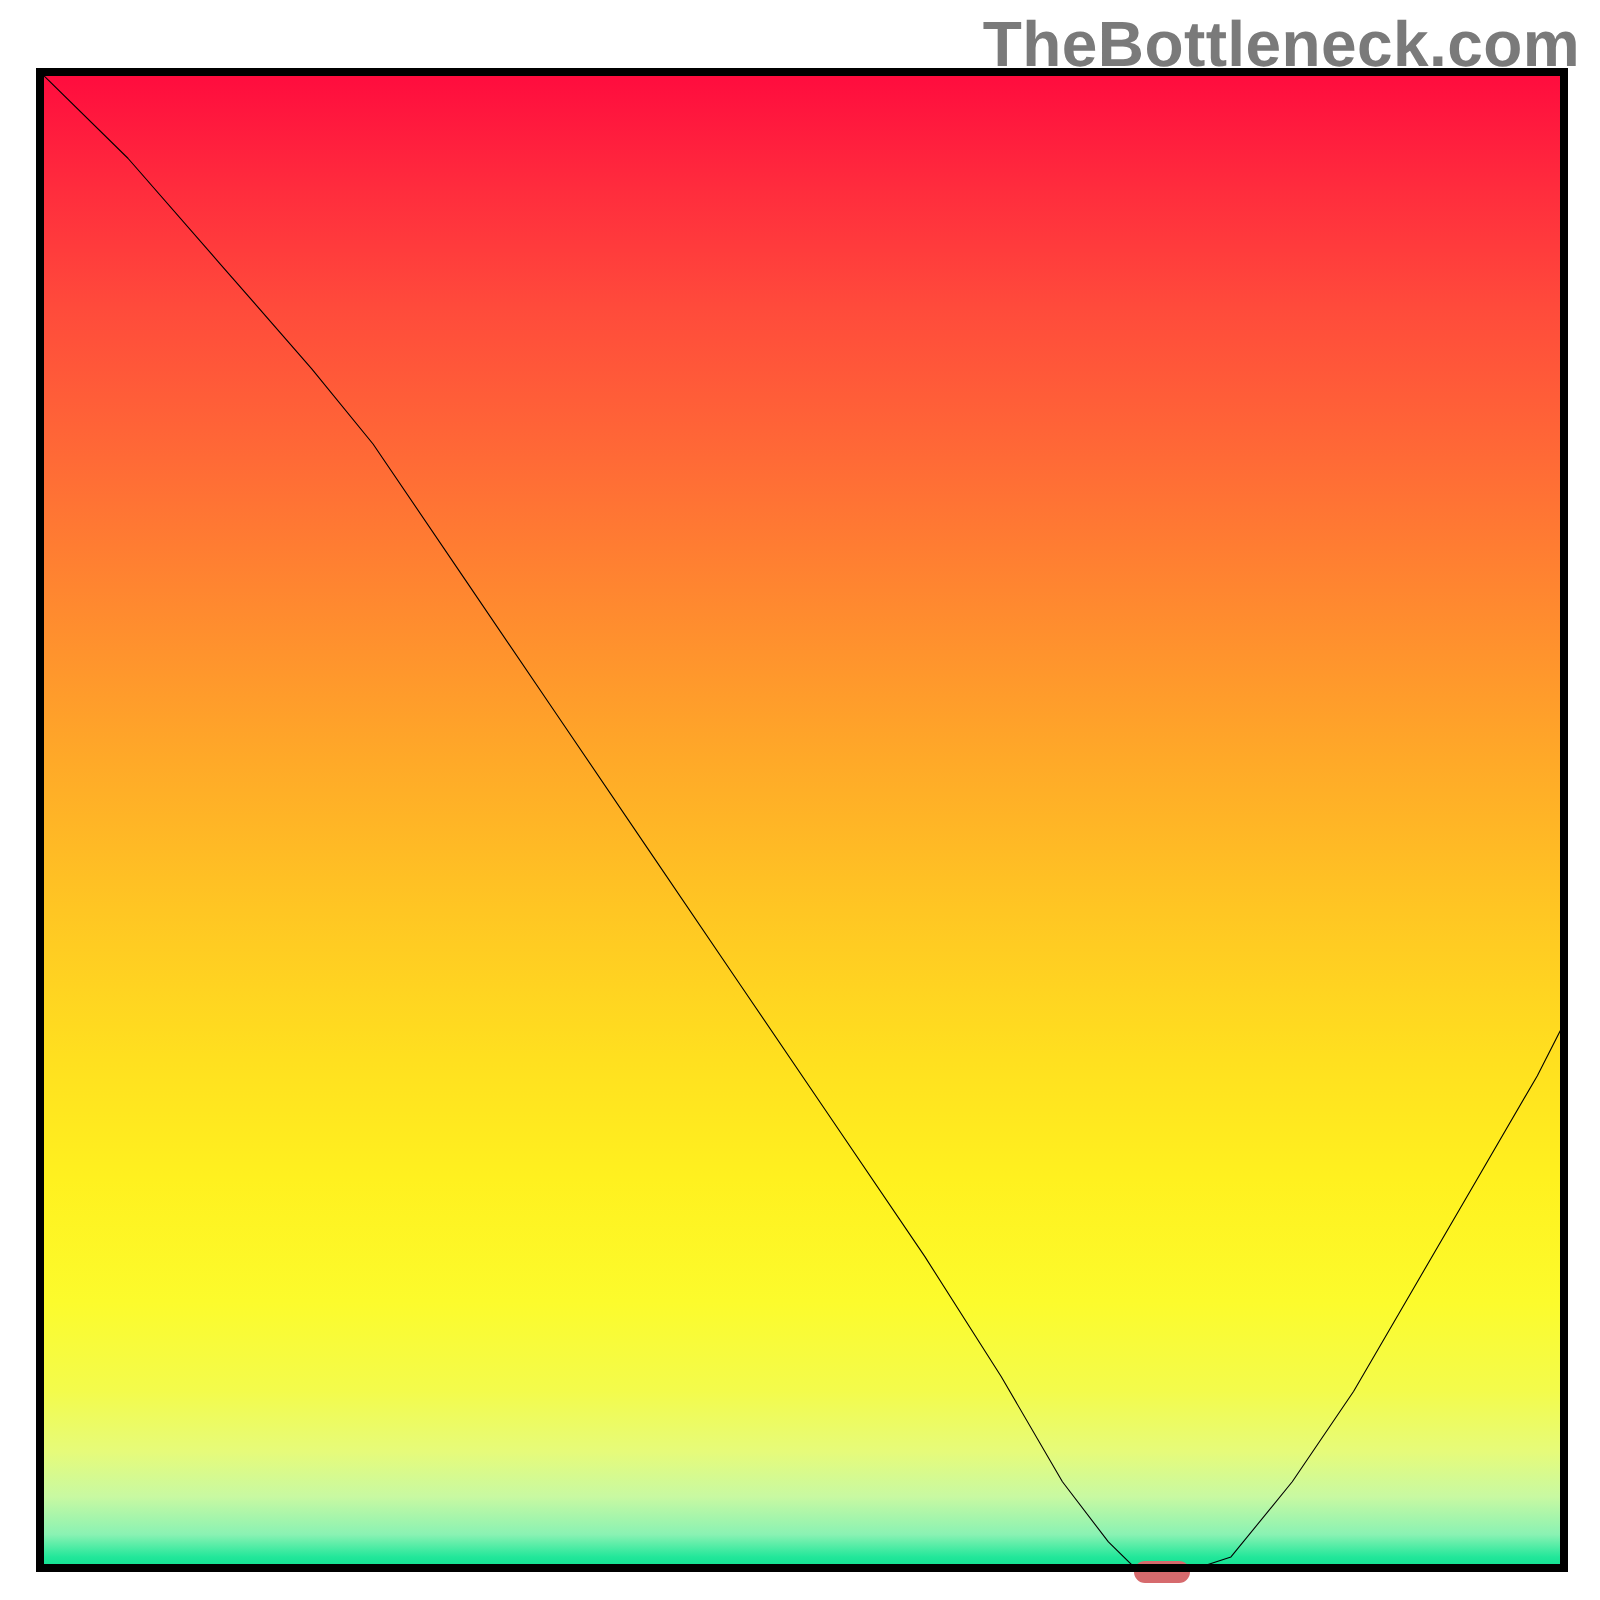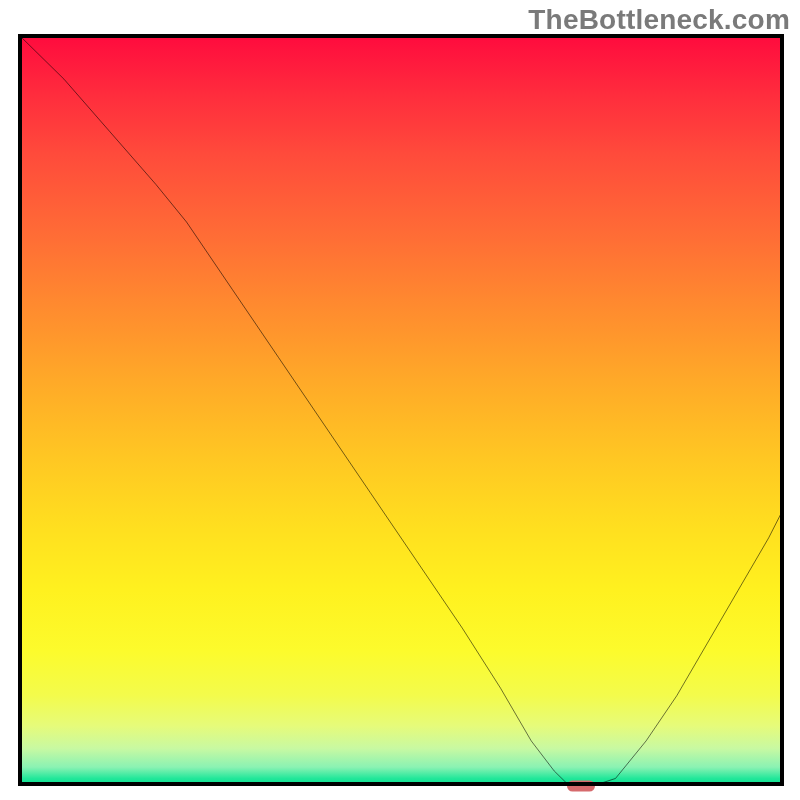--- a/index.html
+++ b/index.html
@@ -12,21 +12,21 @@
   }
   .wrap {
     position: relative;
     width: 800px;
     height: 800px;
   }
   .watermark {
     position: absolute;
     top: 4px;
     right: 10px;
-    font-size: 28px;
+    font-size: 32px;
     font-weight: 600;
     color: #7a7a7a;
     letter-spacing: 0.2px;
   }
   .frame {
     position: absolute;
     left: 18px;
     top: 34px;
     width: 766px;   
     height: 752px;  

